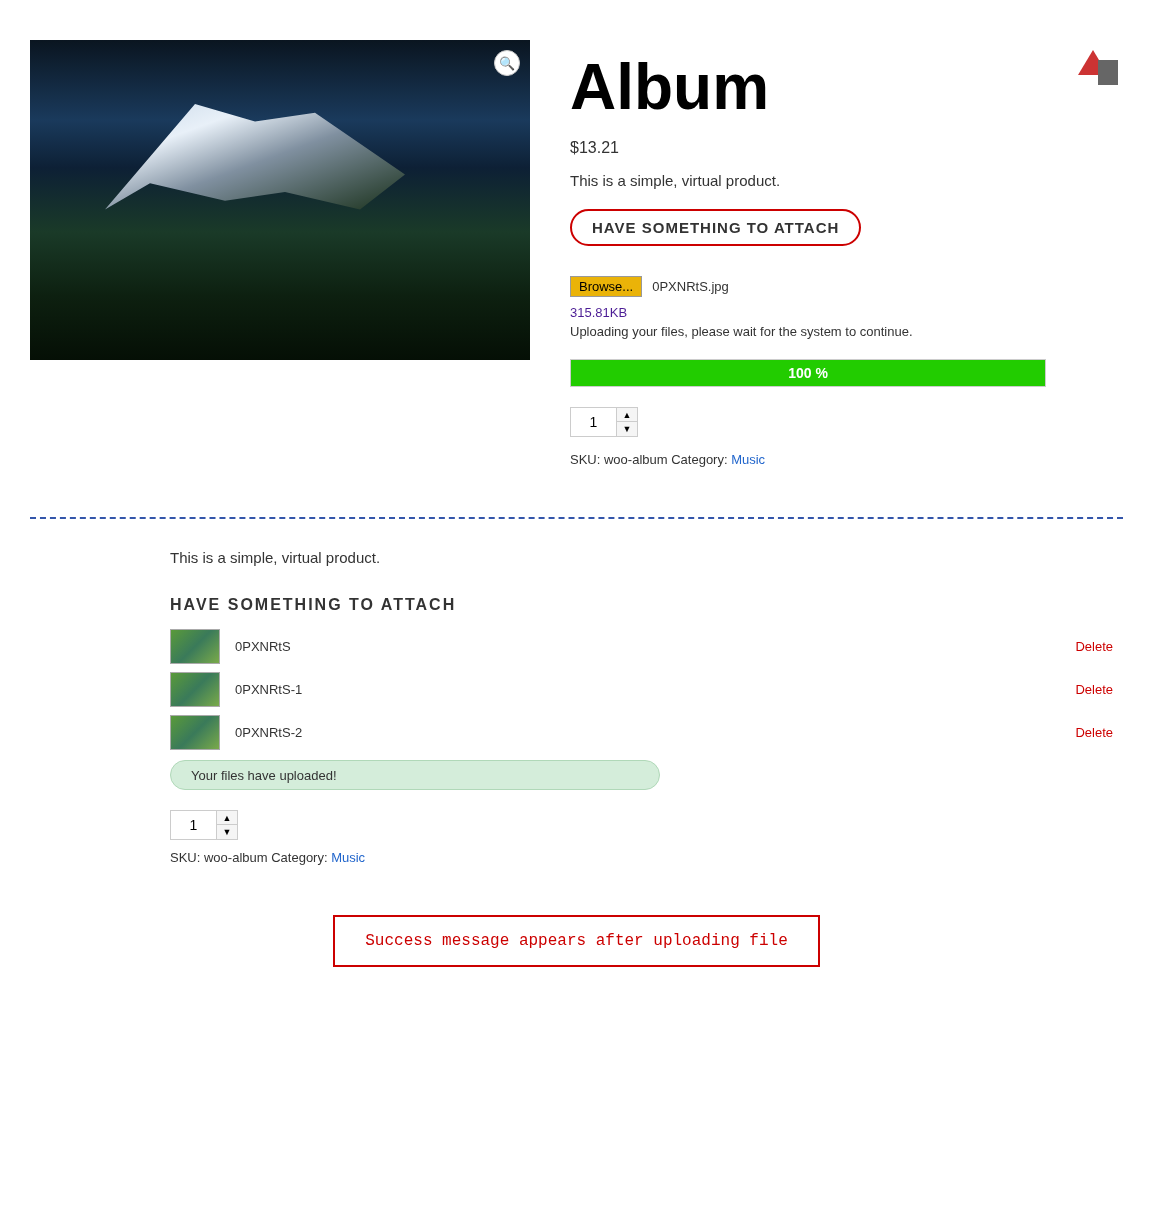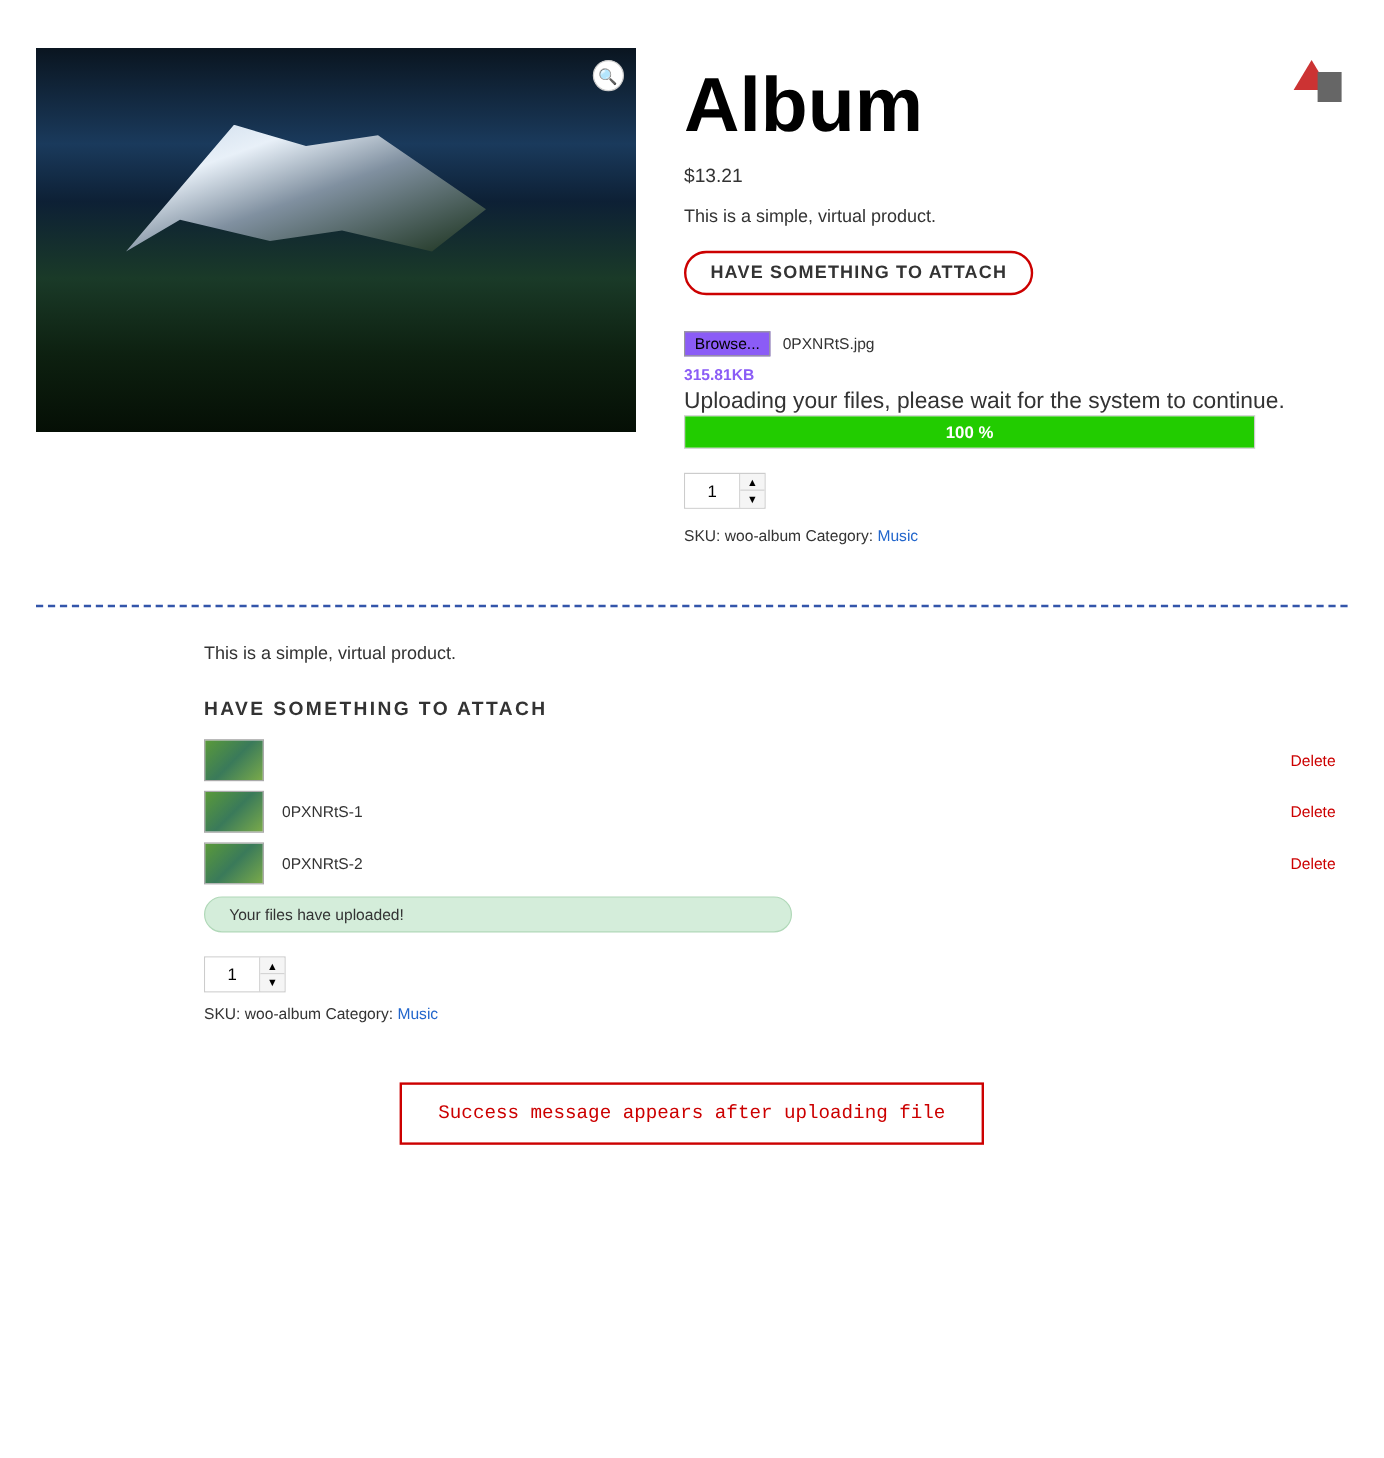--- a/index.html
+++ b/index.html
@@ -17,25 +17,25 @@
     .product-details { flex: 1; padding-top: 10px; }
     .product-title { font-size: 64px; font-weight: 900; color: #000; margin-bottom: 15px; }
     .product-price { font-size: 16px; color: #333; margin-bottom: 15px; }
     .product-description { font-size: 15px; color: #333; margin-bottom: 20px; }
 
     
     .upload-section { border: 2px solid #cc0000; border-radius: 30px; padding: 8px 20px; display: inline-block; margin-bottom: 15px; }
     .upload-title { font-size: 15px; font-weight: bold; color: #333; letter-spacing: 1px; }
 
     .file-row { display: flex; align-items: center; gap: 10px; margin-bottom: 8px; }
-    .browse-btn { background: #8b5cf6; border: 1px solid #999; padding: 2px 8px; font-size: 13px; cursor: pointer; }
+    .browse-btn { background: #eab308; border: 1px solid #999; padding: 2px 8px; font-size: 13px; cursor: pointer; }
     .file-name { font-size: 13px; color: #333; }
 
-    .file-info { font-size: 13px; color: #8b5cf6; margin-bottom: 4px; font-weight: bold; }
-    .upload-status { font-size: 19px; color: #333; margin-bottom: 0; }
+    .file-info { font-size: 13px; color: #4c1d95; margin-bottom: 4px; }
+    .upload-status { font-size: 13px; color: #333; margin-bottom: 20px; }
 
     .progress-bar-container { width: 476px; height: 28px; background: #eee; border: 1px solid #ccc; margin-bottom: 20px; }
     .progress-bar-fill { height: 100%; background: #22cc00; width: 100%; display: flex; align-items: center; justify-content: center; color: #fff; font-weight: bold; font-size: 14px; }
 
     
     .quantity-section { margin-bottom: 15px; }
     .quantity-input-wrapper { display: inline-flex; border: 1px solid #ccc; }
     .quantity-input { width: 45px; border: none; text-align: center; font-size: 14px; padding: 5px; outline: none; }
     .quantity-arrows { display: flex; flex-direction: column; border-left: 1px solid #ccc; }
     .qty-arrow { width: 20px; height: 14px; background: #f5f5f5; border: none; cursor: pointer; font-size: 9px; display: flex; align-items: center; justify-content: center; }
@@ -141,20 +141,21 @@
   <div class="bottom-section">
 
     <div class="bottom-description">This is a simple, virtual product.</div>
 
     <div class="bottom-upload-title">HAVE SOMETHING TO ATTACH</div>
 
     <div class="file-list">
 
       <div class="file-list-item">
         <div class="file-thumb" style="background: linear-gradient(135deg, #5a9a3a 0%, #3a7a5a 50%, #7aaa4a 100%);"></div>
+        <span class="file-item-name">0PXNRtS</span>
         <a class="delete-btn" href="#">Delete</a>
       </div>
 
       <div class="file-list-item">
         <div class="file-thumb" style="background: linear-gradient(135deg, #5a9a3a 0%, #3a7a5a 50%, #7aaa4a 100%);"></div>
         <span class="file-item-name">0PXNRtS-1</span>
         <a class="delete-btn" href="#">Delete</a>
       </div>
 
       <div class="file-list-item">

